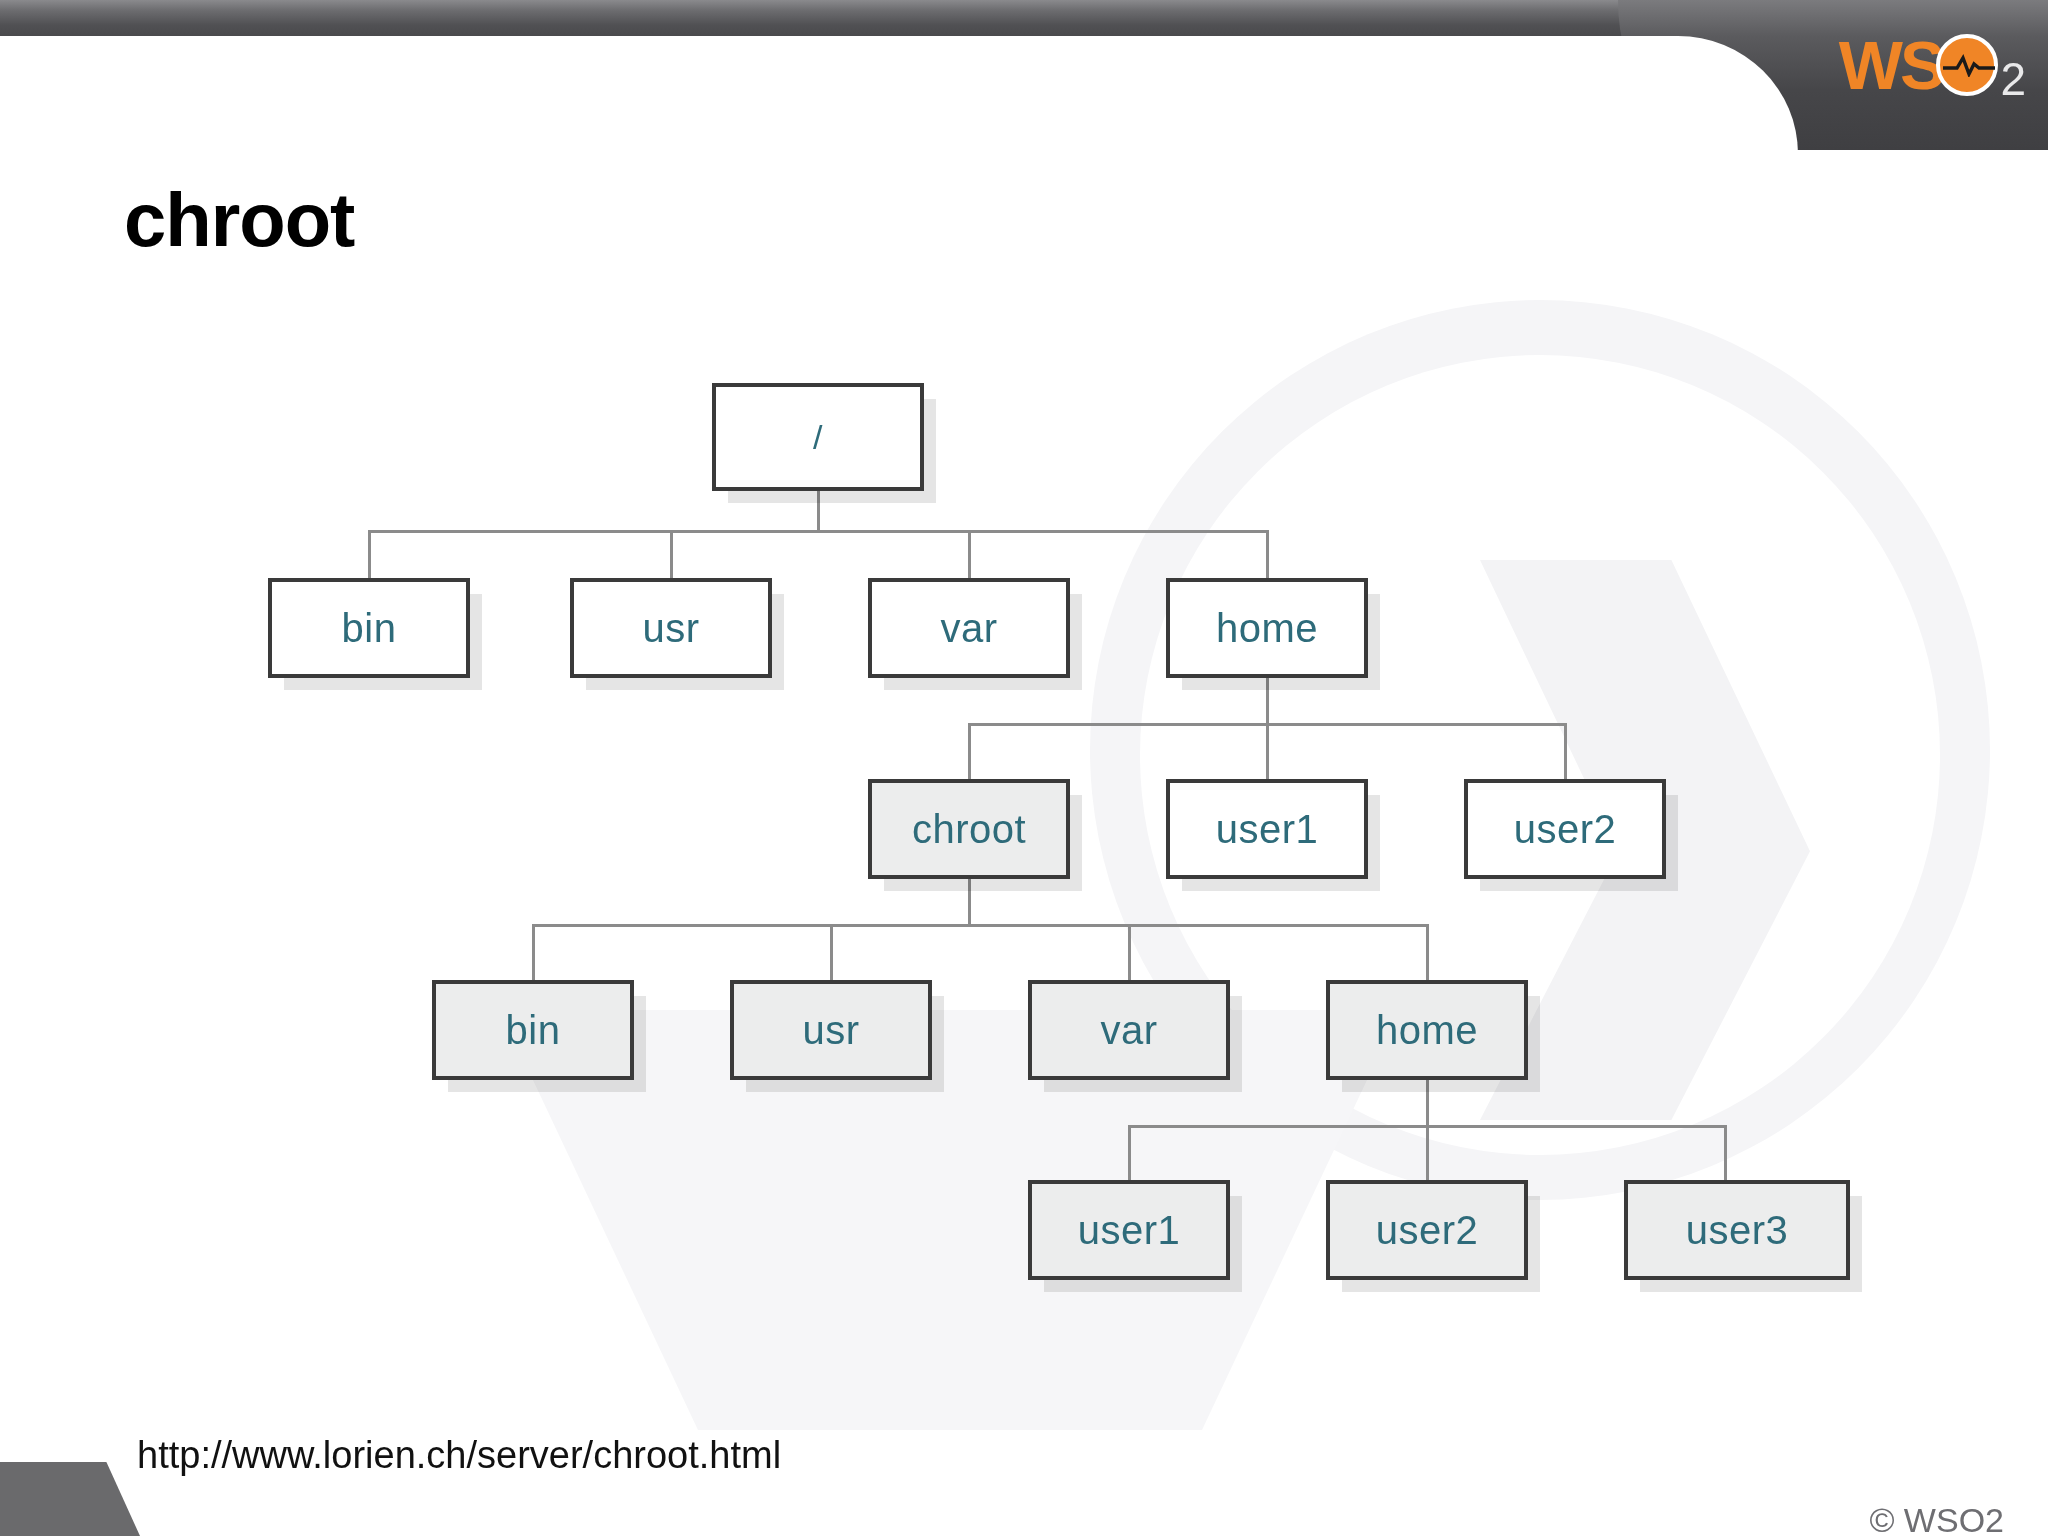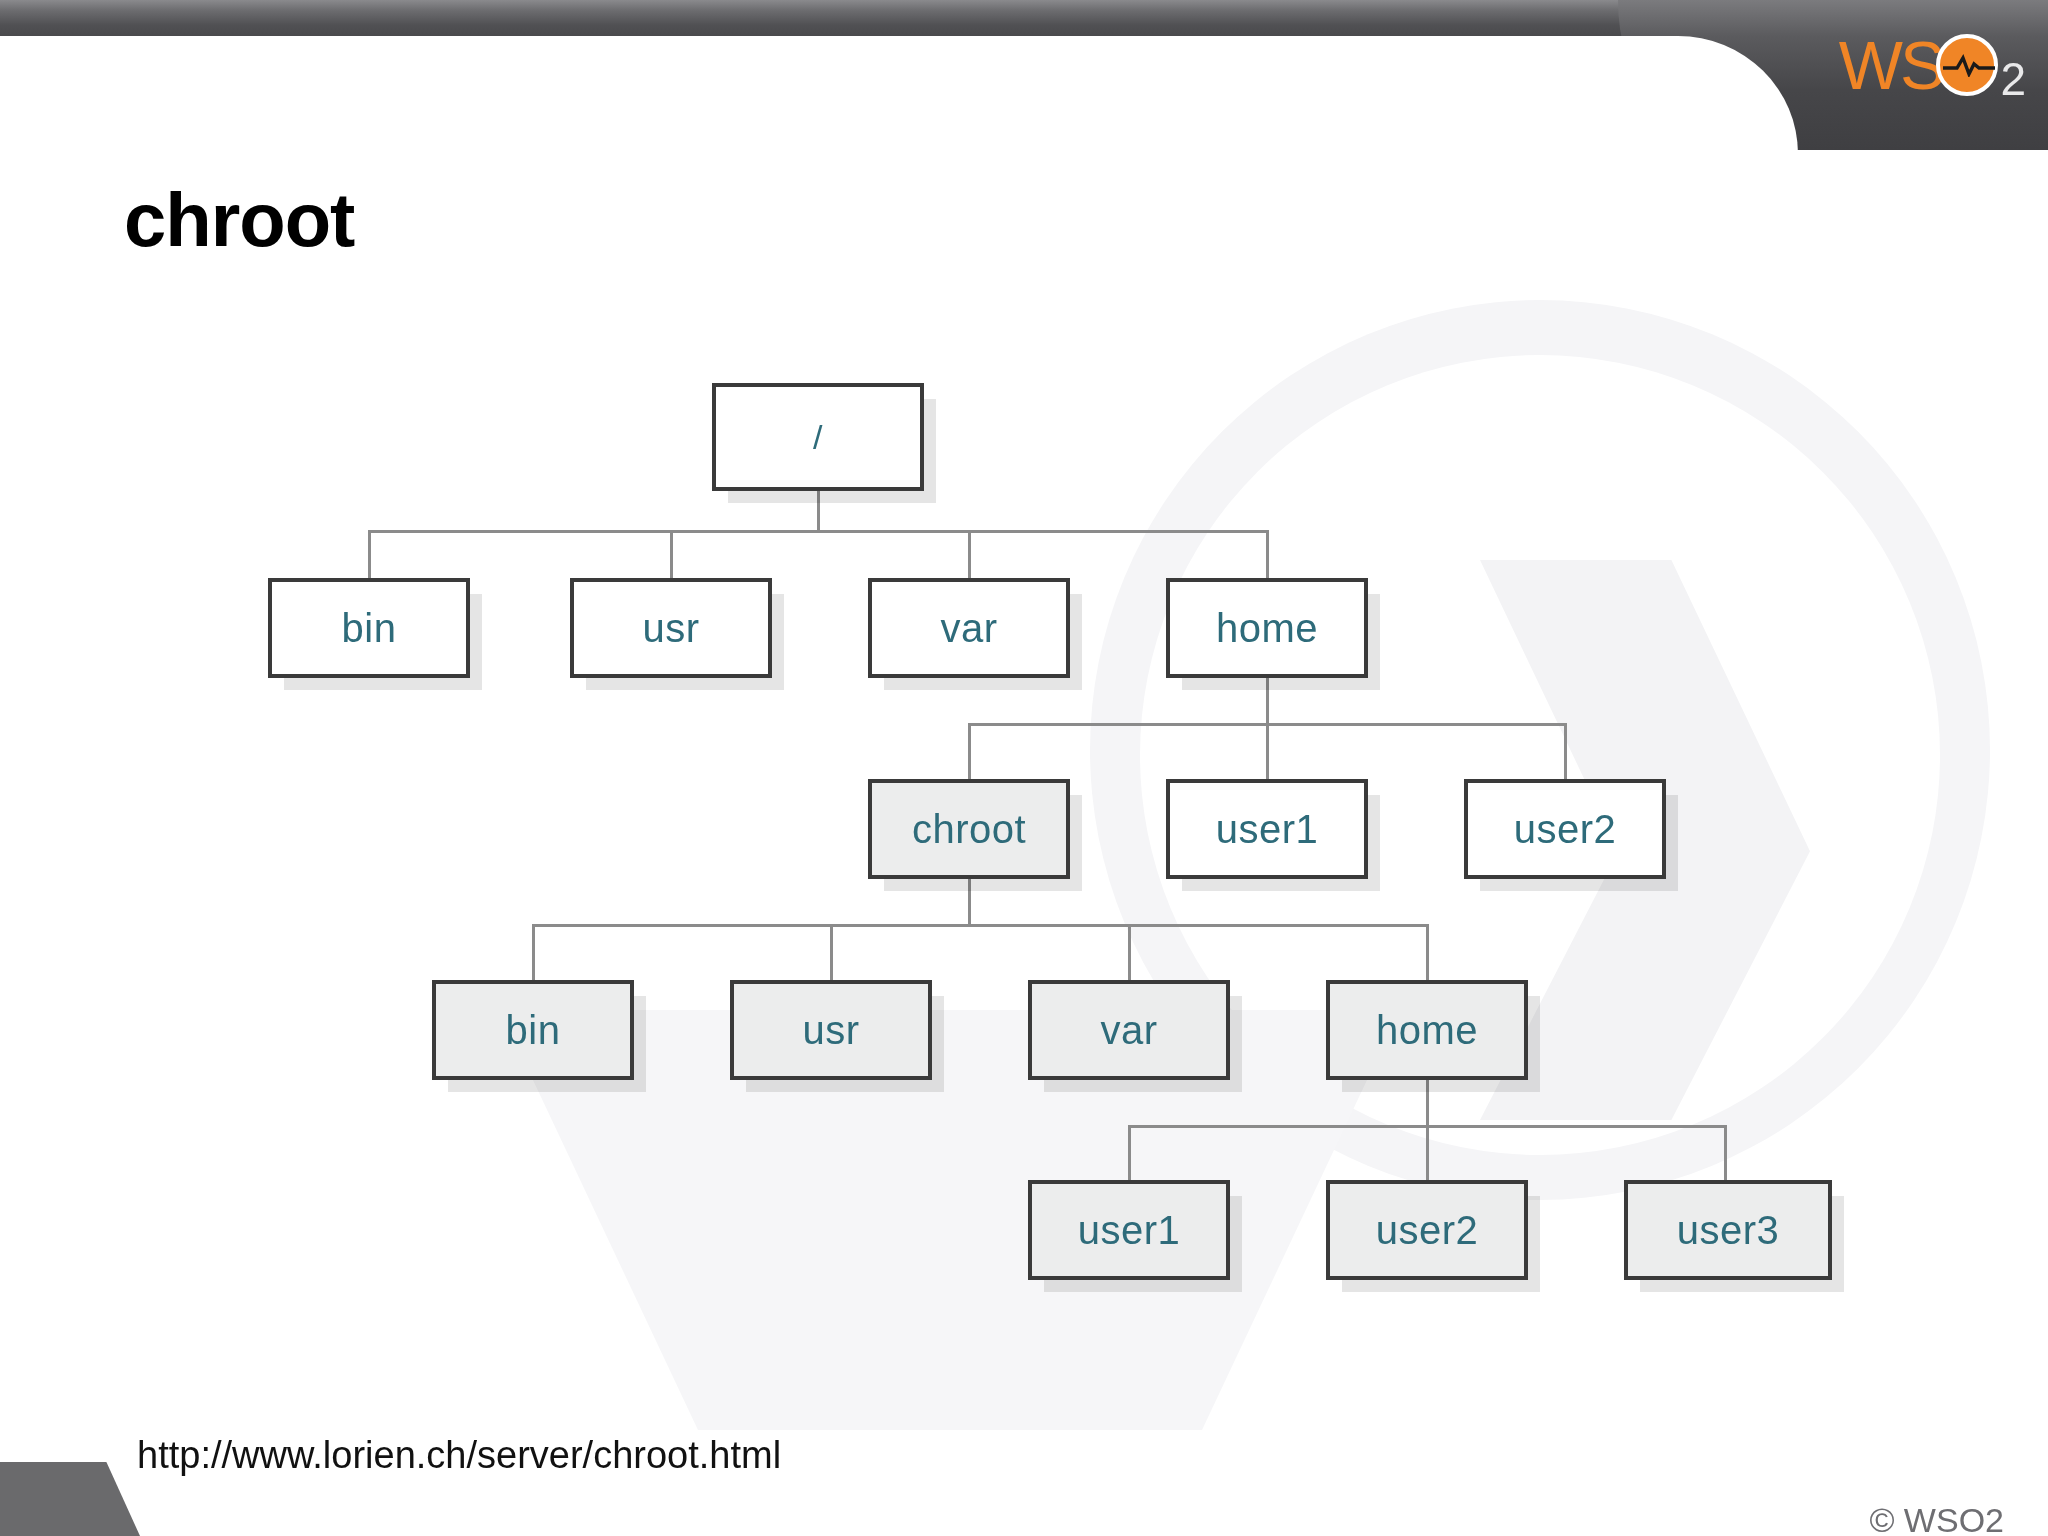--- a/index.html
+++ b/index.html
@@ -56,21 +56,21 @@
     border-top-right-radius:120px 118px;
   }
 
   
   .logo{
     position:absolute;right:22px;top:26px;
     height:78px;display:flex;align-items:center;
   }
   .logo-ws{
     font-family:"Liberation Sans", sans-serif;
-    font-size:68px;font-weight:400;color:#f08526;letter-spacing:-3px;
+    font-size:68px;font-weight:700;color:#f08526;letter-spacing:-3px;
     line-height:1;
   }
   .logo-o{
     position:relative;width:62px;height:62px;margin-left:-6px;
     border-radius:50%;
     background:#f08526;
     border:4px solid #ffffff;
     box-sizing:border-box;
   }
   .logo-pulse{
@@ -216,20 +216,20 @@
     </div>
     <div class="node shaded" style="left: 1326px; top: 980px; width: 202px; height: 100px;">
       <span>home</span>
     </div>
     <div class="node shaded" style="left: 1028px; top: 1180px; width: 202px; height: 100px;">
       <span>user1</span>
     </div>
     <div class="node shaded" style="left: 1326px; top: 1180px; width: 202px; height: 100px;">
       <span>user2</span>
     </div>
-    <div class="node shaded" style="left: 1624px; top: 1180px; width: 208px; height: 100px;">
+    <div class="node shaded" style="left: 1624px; top: 1180px; width: 226px; height: 100px;">
       <span>user3</span>
     </div>
   </div>
 
 <div class="source-url">http://www.lorien.ch/server/chroot.html</div>
 <div class="copyright">© WSO2</div>
 <div class="corner-shape"></div>
 
 </body></html>

